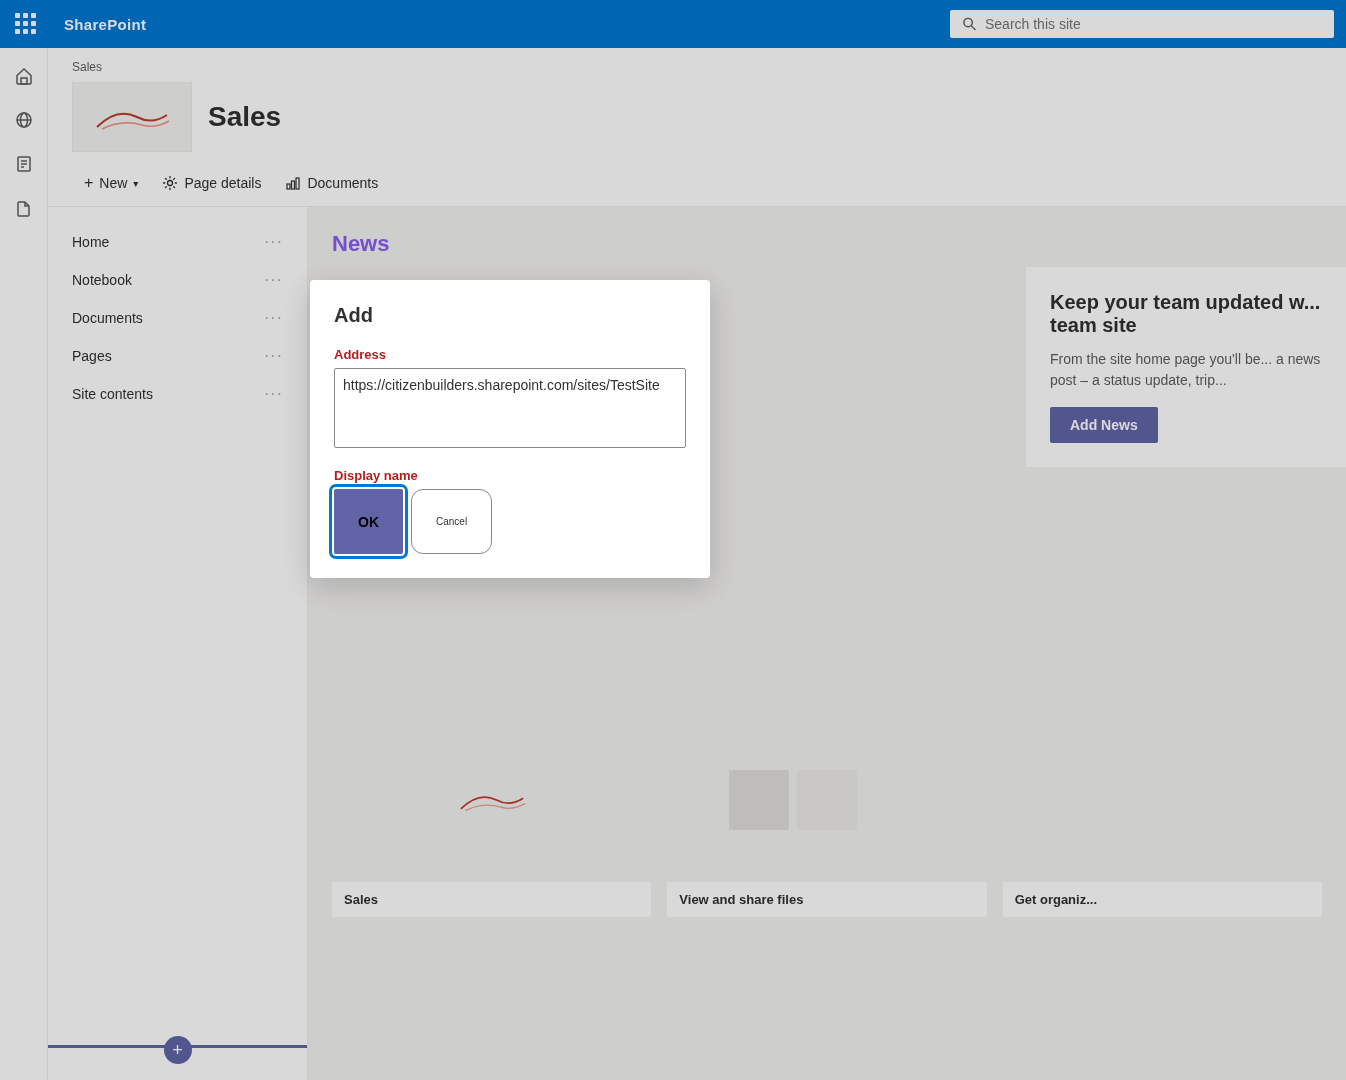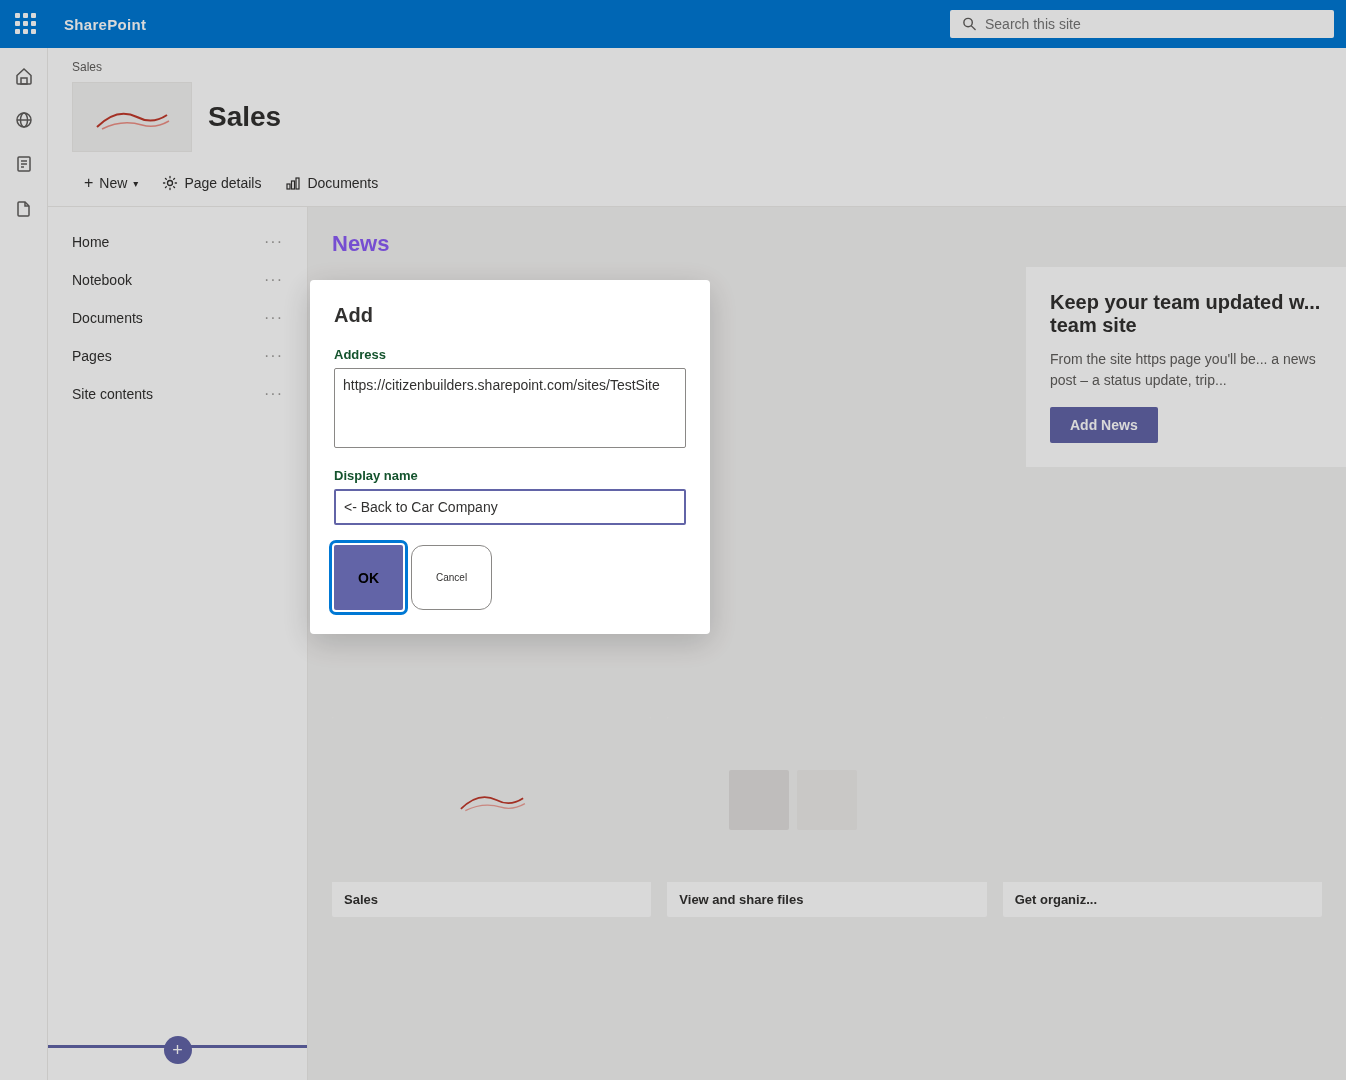--- a/index.html
+++ b/index.html
@@ -240,21 +240,21 @@
     }
     .modal-title {
       font-size: 20px;
       font-weight: 600;
       color: #323130;
       margin-bottom: 20px;
     }
     .modal-label {
       font-size: 13px;
       font-weight: 600;
-      color: #14532d;
+      color: #b91c1c;
       margin-bottom: 6px;
     }
     .modal-textarea {
       width: 100%;
       height: 80px;
       border: 1px solid #8a8886;
       border-radius: 2px;
       padding: 8px;
       font-size: 14px;
       color: #323130;
@@ -494,21 +494,21 @@
         </div>
         <div class="nav-bottom-line"></div>
         <button class="add-nav-btn">+</button>
       </div>
 
       <div class="main-scroll">
         <div class="news-title">News</div>
 
         <div class="right-card">
           <div class="right-card-title">Keep your team updated w... team site</div>
-          <div class="right-card-text">From the site https page you'll be... a news post – a status update, trip...</div>
+          <div class="right-card-text">From the site home page you'll be... a news post – a status update, trip...</div>
           <button class="add-news-btn">Add News</button>
         </div>
 
         <div class="cards-row" style="margin-top: 460px;">
           <div class="news-card">
             <div class="news-card-image">
               <svg width="80" height="36" viewBox="0 0 90 40" fill="none">
                 <path d="M10 30 Q30 10 50 20 Q65 28 80 18" stroke="#c0392b" stroke-width="2" fill="none"></path>
                 <path d="M15 32 Q35 22 55 28 Q68 32 82 24" stroke="#e74c3c" stroke-width="1.5" fill="none" opacity="0.5"></path>
               </svg>
@@ -536,20 +536,19 @@
 </div>
 
 <div class="modal-overlay">
   <div class="modal">
     <div class="modal-title">Add</div>
 
     <div class="modal-label">Address</div>
     <textarea class="modal-textarea" style="">https://citizenbuilders.sharepoint.com/sites/TestSite</textarea>
 
     <div class="modal-label">Display name</div>
-    <input type="text" class="modal-input" value="&lt;- Back to Car Company" style="">
 
     <div class="modal-actions">
       <button class="btn-ok">OK</button>
       <button class="btn-cancel">Cancel</button>
     </div>
   </div>
 </div>
 
 </body></html>

